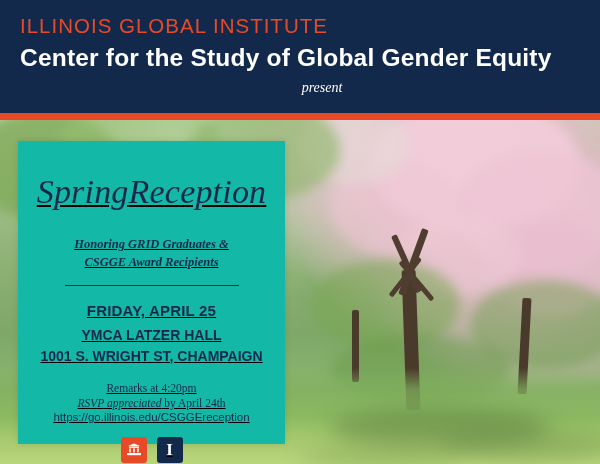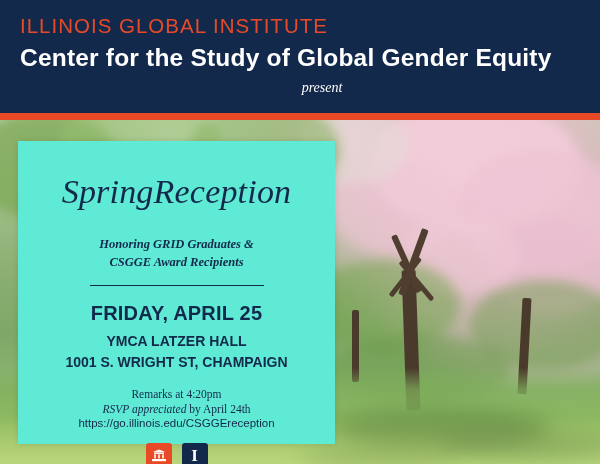--- a/index.html
+++ b/index.html
@@ -119,25 +119,26 @@
   .shadow-patch {
     position: absolute;
     border-radius: 50%;
     filter: blur(10px);
   }
 
   
   .card {
     position: absolute;
     top: 141px; left: 18px;
-    width: 317px; height: 303px;
-    background: #5eead4;
+    width: 267px; height: 303px;
+    background: #14b8a6;
     box-shadow: 0 0 6px rgba(0,0,0,0.12);
     padding: 22px 18px 10px 18px;
     text-align: center;
+    text-decoration: underline;
   }
   .script-title {
     font-family: "Liberation Serif", serif;
     font-style: italic;
     font-size: 29px;
     color: #13294B;
     letter-spacing: 0.2px;
     margin-top: 10px;
     margin-bottom: 2px;
     white-space: nowrap;
@@ -153,21 +154,21 @@
     line-height: 1.45;
     margin-top: 24px;
   }
   .divider {
     width: 174px;
     height: 1px;
     background: #13294B;
     margin: 14px auto 0 auto;
   }
   .det-date {
-    font-size: 20px;
+    font-size: 15px;
     font-weight: bold;
     color: #13294B;
     margin-top: 16px;
     letter-spacing: 0.2px;
   }
   .det-time {
     font-size: 14.5px;
     font-weight: bold;
     color: #13294B;
     margin-top: 3px;

